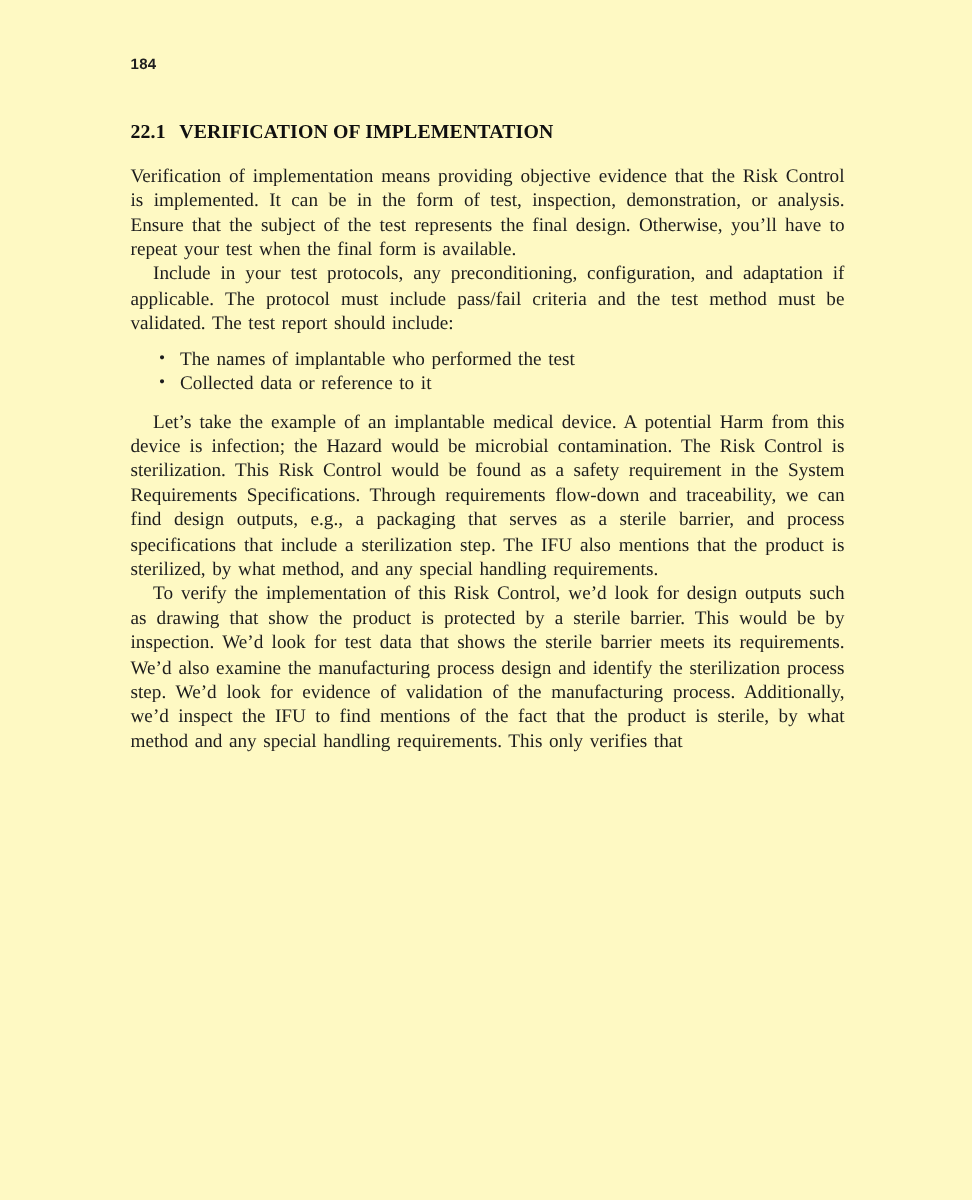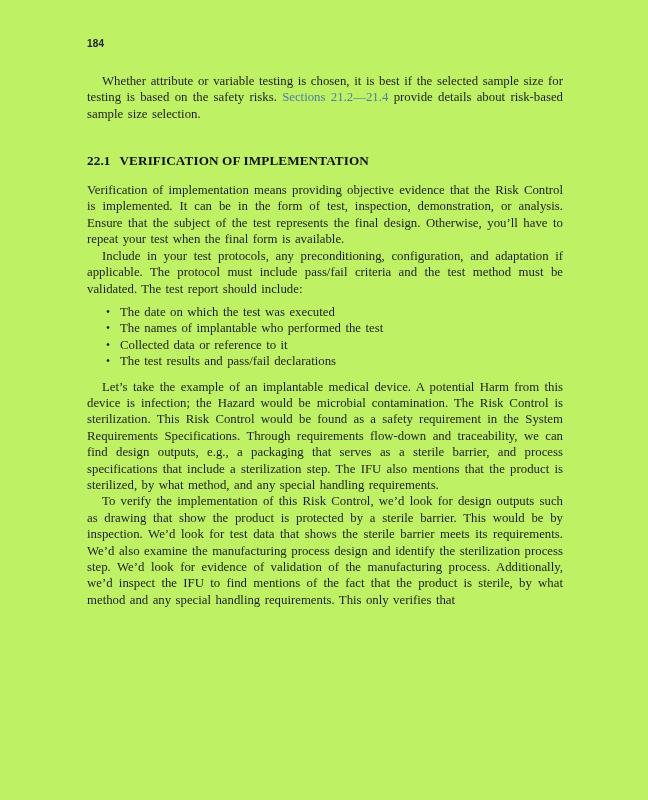--- a/index.html
+++ b/index.html
@@ -1,20 +1,20 @@
 <!DOCTYPE html>
 <html lang="en" style="--link-color: #4d7dab;"><head>
 <meta charset="utf-8">
 <style>
   html, body { margin: 0; padding: 0; background: #ffffff; }
   .page {
     width: 648px;
     height: 800px;
     box-sizing: border-box;
-    background: #bef264;
+    background: #fef9c3;
     padding: 38px 85px 0 87px;
     font-family: "Liberation Serif", "DejaVu Serif", serif;
     color: #1d1d1d;
     position: relative;
     overflow: hidden;
   }
   .running-header {
     font-family: "Liberation Sans", "DejaVu Sans", sans-serif;
     color: #1f1f1f;
     display: flex;
@@ -76,33 +76,30 @@
 </style>
 </head>
 <body>
 
 <div class="page">
 
   <header class="running-header">
     <span class="pagenum">184</span>
   </header>
 
-  <p class="para indented"><span>Whether attribute or variable testing is chosen, it is best if the selected sample size for testing is based on the safety risks. </span><a class="xref-link">Sections 21.2—21.4</a><span> provide details about risk-based sample size selection.</span></p>
 
   <h2 class="section-heading"><span class="secnum">22.1</span><span>VERIFICATION OF IMPLEMENTATION</span></h2>
 
   <p class="para">Verification of implementation means providing objective evidence that the Risk Control is implemented. It can be in the form of test, inspection, demonstration, or analysis. Ensure that the subject of the test represents the final design. Otherwise, you’ll have to repeat your test when the final form is available.</p>
 
   <p class="para indented">Include in your test protocols, any preconditioning, configuration, and adaptation if applicable. The protocol must include pass/fail criteria and the test method must be validated. The test report should include:</p>
 
   <ul class="bullet-list">
-    <li class="bullet-item">The date on which the test was executed</li>
     <li class="bullet-item">The names of implantable who performed the test</li>
     <li class="bullet-item">Collected data or reference to it</li>
-    <li class="bullet-item">The test results and pass/fail declarations</li>
   </ul>
 
 
   <p class="para indented">Let’s take the example of an implantable medical device. A potential Harm from this device is infection; the Hazard would be microbial contamination. The Risk Control is sterilization. This Risk Control would be found as a safety requirement in the System Requirements Specifications. Through requirements flow-down and traceability, we can find design outputs, e.g., a packaging that serves as a sterile barrier, and process specifications that include a sterilization step. The IFU also mentions that the product is sterilized, by what method, and any special handling requirements.</p>
 
   <p class="para indented">To verify the implementation of this Risk Control, we’d look for design outputs such as drawing that show the product is protected by a sterile barrier. This would be by inspection. We’d look for test data that shows the sterile barrier meets its requirements. We’d also examine the manufacturing process design and identify the sterilization process step. We’d look for evidence of validation of the manufacturing process. Additionally, we’d inspect the IFU to find mentions of the fact that the product is sterile, by what method and any special handling requirements. This only verifies that</p>
 
 </div>
 
 </body></html>

